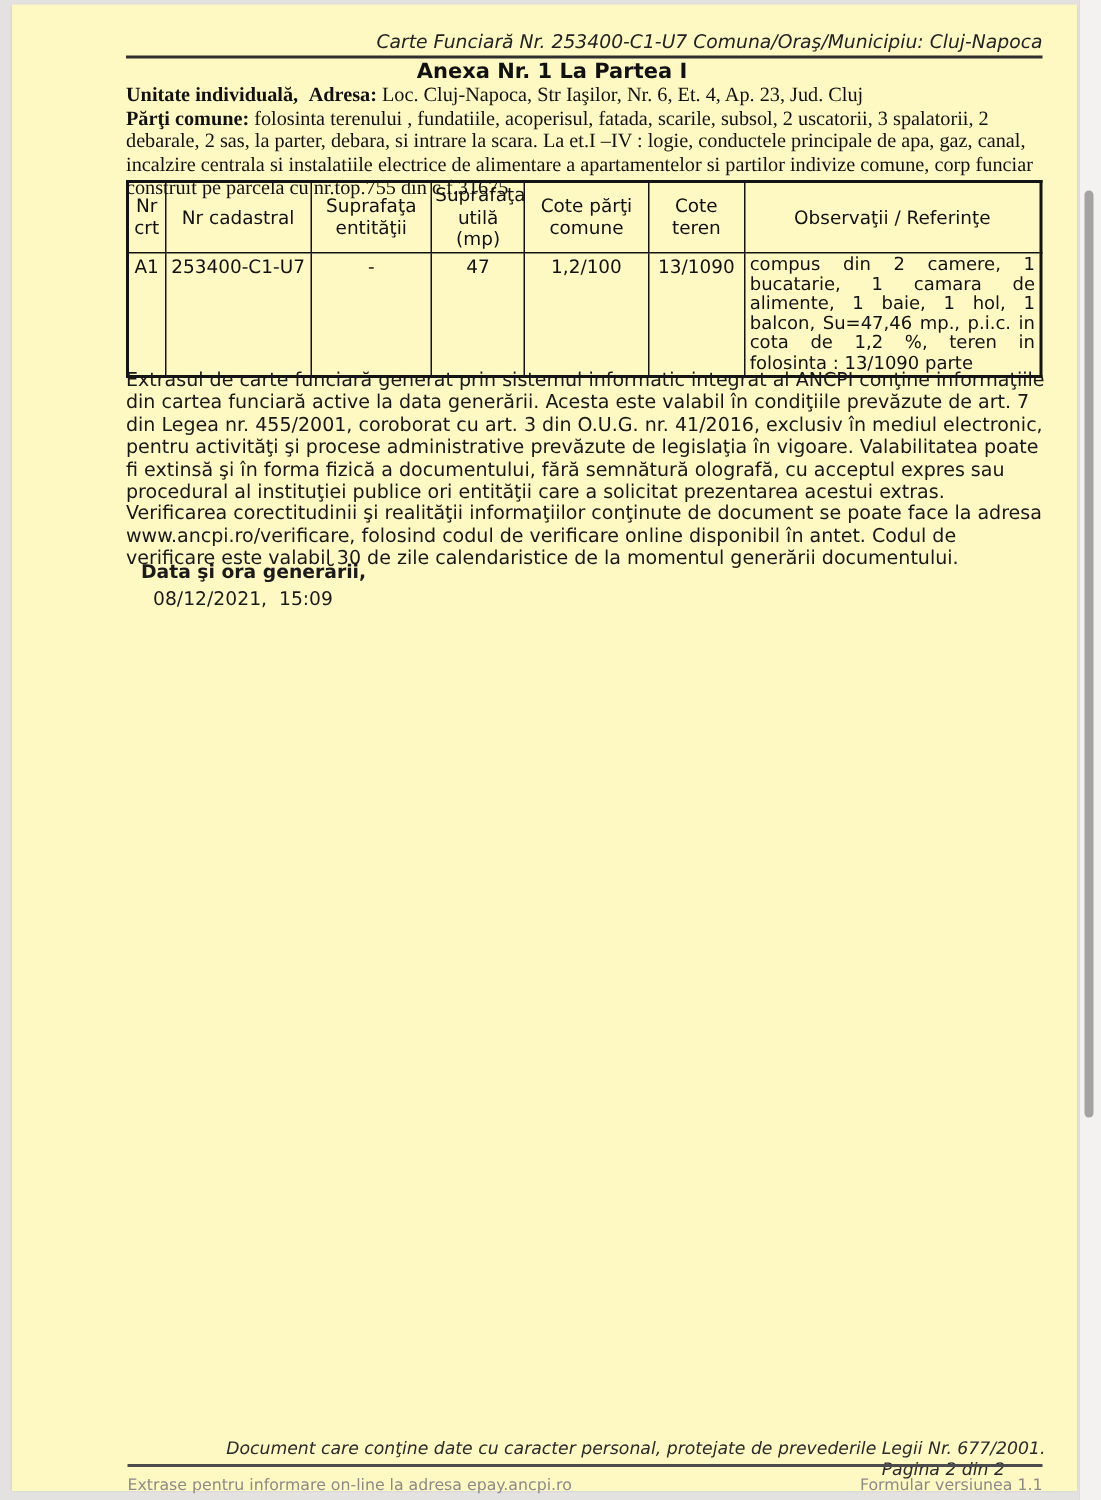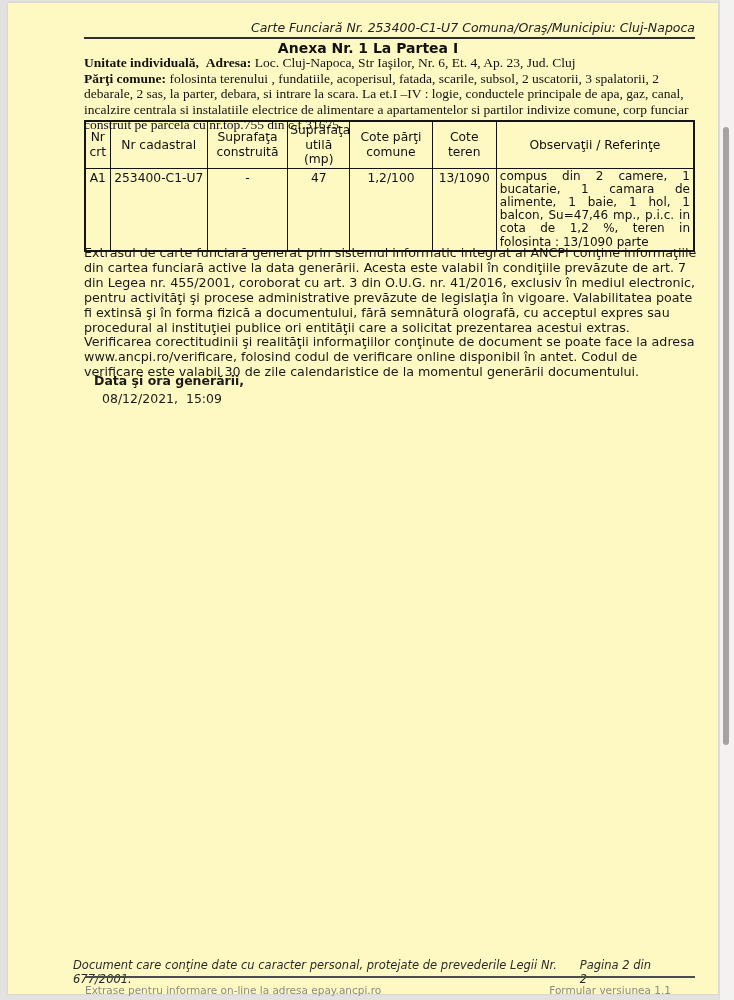--- a/index.html
+++ b/index.html
@@ -94,39 +94,40 @@
     font-weight: bold;
     font-size: 12.5px;
   }
   .gen-value {
     position: absolute; top: 388px; left: 94px;
     font-size: 12.5px;
     white-space: pre;
   }
 
   .footer1 {
-    position: absolute; top: 955px; left: 65px; width: 610px;
+    position: absolute; top: 955px; left: 79px; width: 610px;
     display: flex; justify-content: center; align-items: flex-end;
     font-style: italic;
     font-size: 11.5px;
     color: #2a2a2a;
+    flex-direction: column;
   }
   .footer1 .right { margin-right: 27px; }
   .footer-rule {
     position: absolute; top: 973px; left: 77px;
     width: 610px; height: 2px; background: #4c4c4c;
   }
   .footer2 {
     position: absolute; top: 981px; left: 77px; width: 610px;
     display: flex; justify-content: space-between;
     font-size: 10.5px;
     color: #8b8a89;
     align-items: flex-end;
   }
-  .footer2 .right { margin-right: 24px; }
+  .footer2 .right { }
 
   .scroll-track {
     position: absolute; left: 719px; top: 0;
     width: 15px; height: 1000px;
     background: #f3f2f1;
     border-left: 1px solid #dedcdb;
   }
   .scroll-thumb {
     position: absolute; left: 3px; top: 127px;
     width: 6px; height: 618px;
@@ -157,21 +158,21 @@
           <col style="width:80px">
         <col style="width:62px">
           <col style="width:82px">
           <col style="width:64px">
         <col style="width:197px">
       </colgroup>
       <thead>
         <tr>
           <th>Nr crt</th>
           <th>Nr cadastral</th>
-          <th>Suprafaţa construită</th>
+          <th>Suprafaţa entităţii</th>
           <th>Suprafaţa utilă (mp)</th>
           <th>Cote părţi comune</th>
           <th>Cote teren</th>
           <th>Observaţii / Referinţe</th>
         </tr>
       </thead>
       <tbody>
         <tr>
           <td>A1</td>
           <td>253400-C1-U7</td>

